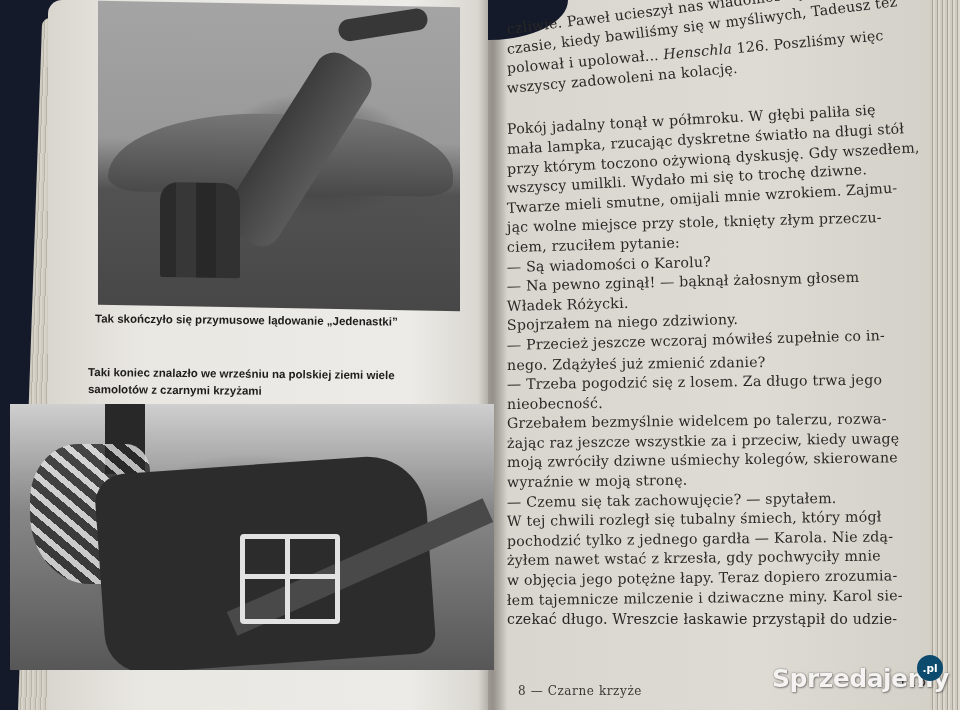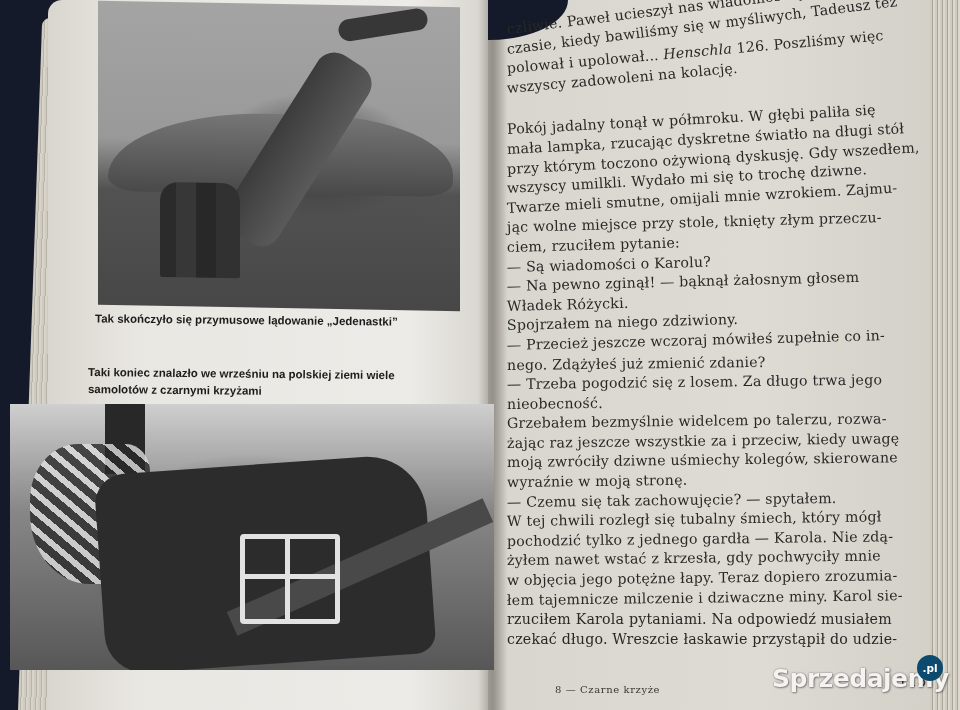--- a/index.html
+++ b/index.html
@@ -128,21 +128,21 @@
     .text-block .line { white-space: nowrap; display: block; }
     .text-block .para-gap { height: 22px; }
     .curl-1 { transform: rotate(-7deg); transform-origin: left center; margin-left: 0px; }
     .curl-2 { transform: rotate(-5deg); transform-origin: left center; }
     .curl-3 { transform: rotate(-3deg); transform-origin: left center; }
     .curl-4 { transform: rotate(-1.5deg); transform-origin: left center; }
     .curl-5 { transform: rotate(-0.7deg); transform-origin: left center; }
     .it { font-style: italic; }
 
     .footer-note {
-      position: absolute; left: 555px; top: 684px; font-size: 10px; color: #3a3835;
+      position: absolute; left: 518px; top: 684px; font-size: 12px; color: #3a3835;
       letter-spacing: 0.6px;
     }
     .page-number {
       position: absolute; left: 898px; top: 672px; font-size: 15px; color: #3a3835;
     }
 
     
     .watermark {
       position: absolute; left: 772px; top: 664px;
       font-family: "DejaVu Sans", sans-serif; font-weight: bold; font-size: 25px;
@@ -212,21 +212,20 @@
       <span class="line curl-5">Grzebałem bezmyślnie widelcem po talerzu, rozwa-</span>
       <span class="line curl-5">żając raz jeszcze wszystkie za i przeciw, kiedy uwagę</span>
       <span class="line curl-5">moją zwróciły dziwne uśmiechy kolegów, skierowane</span>
       <span class="line curl-5">wyraźnie w moją stronę.</span>
       <span class="line curl-5">— Czemu się tak zachowujęcie? — spytałem.</span>
       <span class="line curl-5">W tej chwili rozległ się tubalny śmiech, który mógł</span>
       <span class="line curl-5">pochodzić tylko z jednego gardła — Karola. Nie zdą-</span>
       <span class="line curl-5">żyłem nawet wstać z krzesła, gdy pochwyciły mnie</span>
       <span class="line curl-5">w objęcia jego potężne łapy. Teraz dopiero zrozumia-</span>
       <span class="line curl-5">łem tajemnicze milczenie i dziwaczne miny. Karol sie-</span>
-      <span class="line">rzuciłem Karola pytaniami. Na odpowiedź musiałem</span>
       <span class="line">czekać długo. Wreszcie łaskawie przystąpił do udzie-</span>
     </div>
 
   <div class="footer-note">8 — Czarne krzyże</div>
   <div class="page-number">113</div>
 
   <div class="watermark">Sprzedajemy</div>
   <div class="watermark-badge">.pl</div>
 </div>
 

